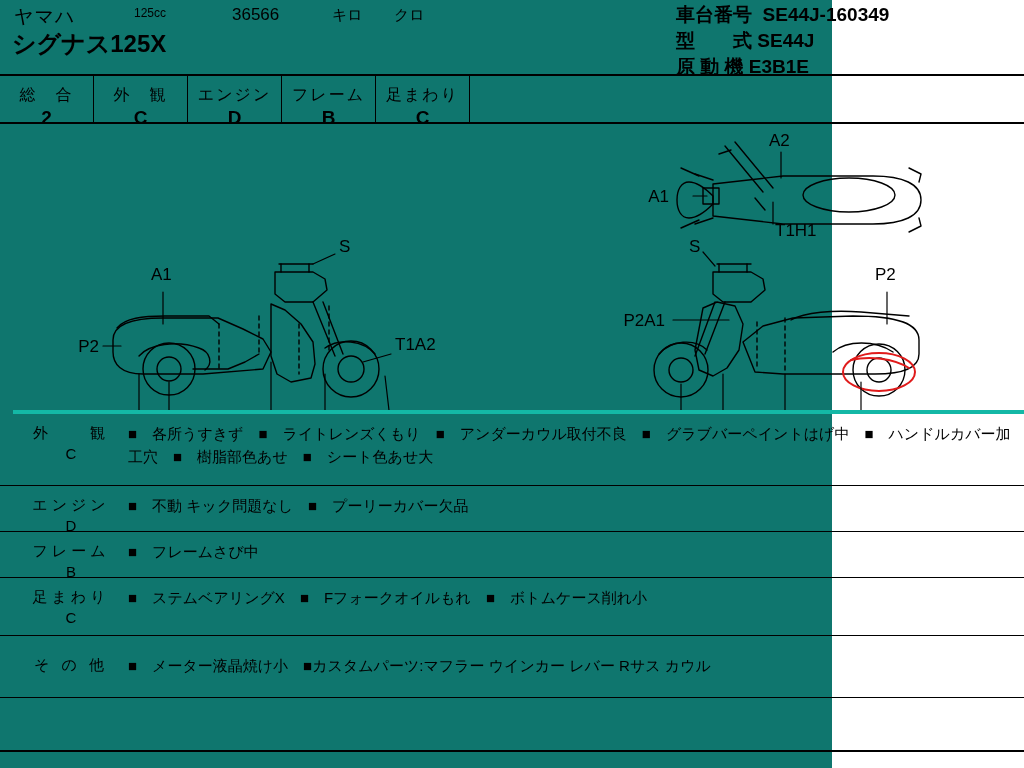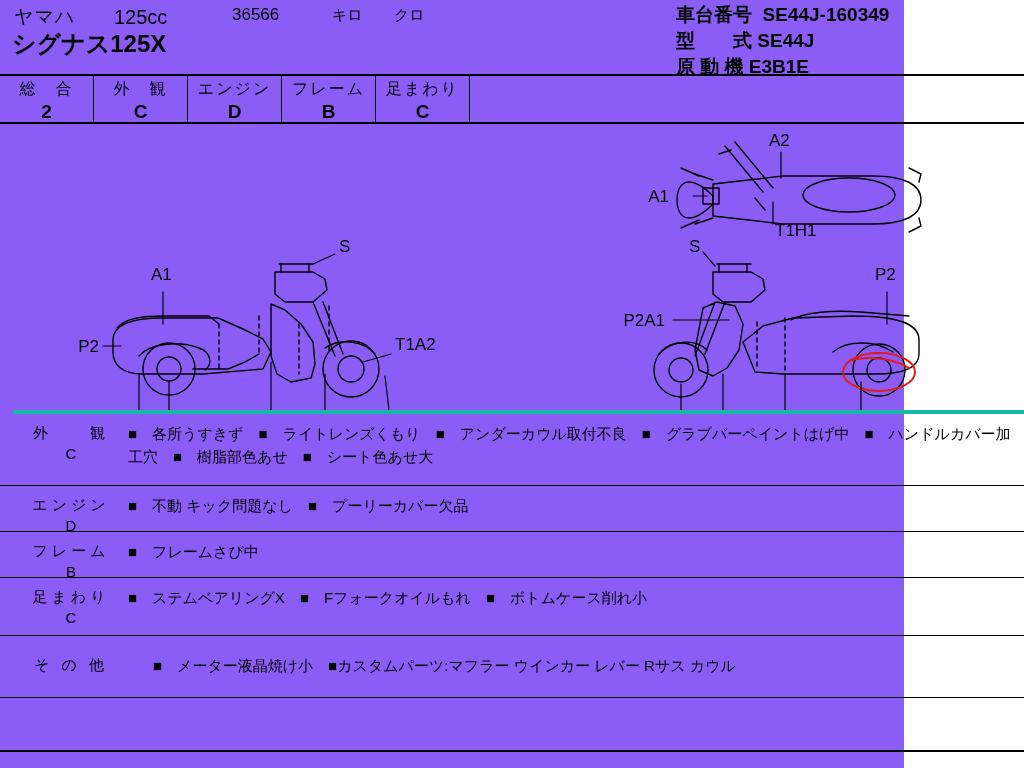--- a/index.html
+++ b/index.html
@@ -5,37 +5,37 @@
   * { box-sizing: border-box; }
   html, body {
     margin: 0; padding: 0;
     width: 1024px; height: 768px;
     background: #ffffff;
     font-family: "Liberation Sans", sans-serif;
     color: #000;
   }
   .sheet {
     position: relative;
-    width: 904px; height: 768px;
-    background: #8b5cf6;
+    width: 832px; height: 768px;
+    background: #0f766e;
   }
 
   
   .header {
     position: relative;
     height: 74px;
     width: 1024px;
   }
   .maker {
     position: absolute; left: 14px; top: 4px;
     font-size: 19px; letter-spacing: 1px;
   }
   .disp {
-    position: absolute; left: 114px; top: 6px;
-    font-size: 20px;
+    position: absolute; left: 134px; top: 6px;
+    font-size: 12px;
   }
   .mileage {
     position: absolute; left: 232px; top: 5px;
     font-size: 17px;
   }
   .mileage-unit {
     position: absolute; left: 332px; top: 6px;
     font-size: 15px;
   }
   .color {
@@ -59,21 +59,21 @@
     position: absolute; left: 0; top: 74px;
     width: 1024px; height: 50px;
     border-top: 2px solid #000;
     border-bottom: 2px solid #000;
   }
   .gcell {
     position: absolute; top: 0; height: 46px;
     border-right: 1.5px solid #000;
     text-align: center;
   }
-  .gcell .glabel { font-size: 16px; margin-top: 3px; letter-spacing: 2px; }
+  .gcell .glabel { font-size: 16px; margin-top: 9px; letter-spacing: 2px; }
   .gcell .gval { font-size: 19px; font-weight: 700; margin-top: 1px; }
 
   .parts {
     position: absolute; left: 470px; top: 0;
     width: 554px; height: 46px;
   }
   .parts .line1 {
     position: absolute; left: 6px; top: 4px;
     font-size: 15px; white-space: pre;
   }
@@ -331,18 +331,18 @@
       <div class="c2">C</div>
     </div>
     <div class="items">■　ステムベアリングX　■　Fフォークオイルもれ　■　ボトムケース削れ小</div>
   </div>
 
   <div class="cond" style="top:636px;height:62px;border-bottom:1.5px solid #000;text-decoration:underline;">
     <div class="cat" style="top:18px;">
       <div class="c1">そ の 他</div>
       <div class="c2"></div>
     </div>
-    <div class="items" style="top:18px;margin-left:25px;">■　メーター液晶焼け小　■カスタムパーツ:マフラー ウインカー レバー Rサス カウル</div>
+    <div class="items" style="top:18px;">■　メーター液晶焼け小　■カスタムパーツ:マフラー ウインカー レバー Rサス カウル</div>
   </div>
 
   <div class="cond" style="top:698px;height:54px;border-bottom:2px solid #000;"></div>
 
 </div>
 
 </body></html>

